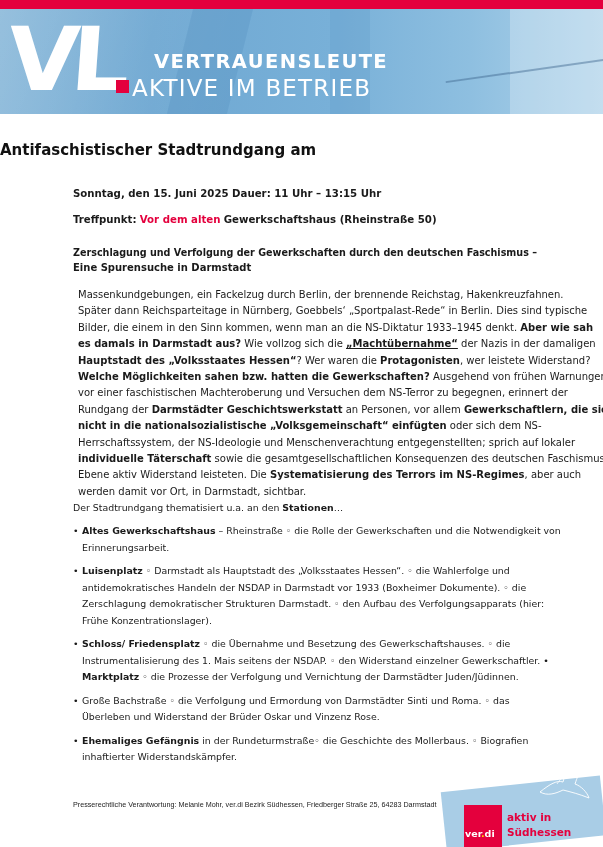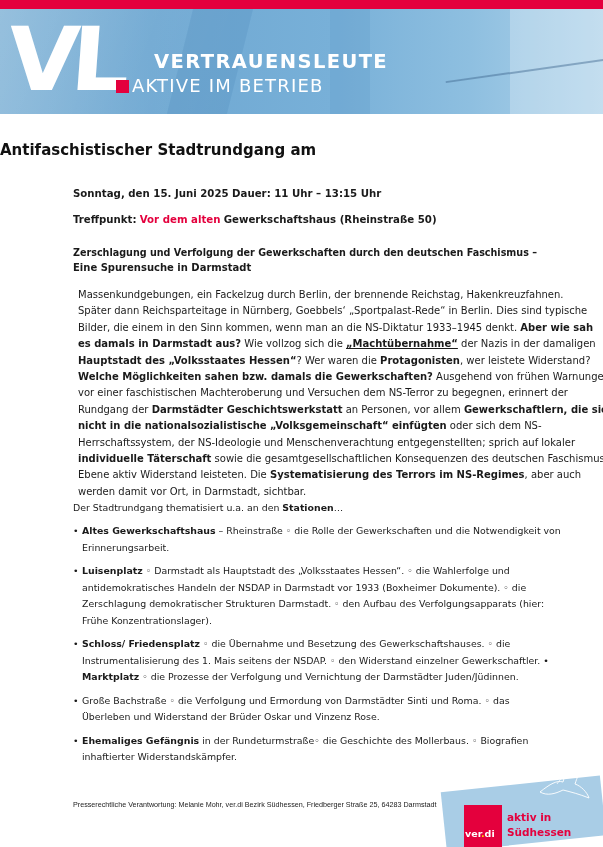--- a/index.html
+++ b/index.html
@@ -15,21 +15,21 @@
   .banner-deco3 { position: absolute; left: 510px; top: 9px; width: 93px; height: 105px; background: rgba(255,255,255,0.25); }
   .banner-deco4 { position: absolute; left: 445px; top: 70px; width: 160px; height: 2px; background: rgba(60,100,140,0.45); transform: rotate(-8deg); }
   .banner-deco5 { position: absolute; left: 180px; top: 9px; width: 60px; height: 105px; background: rgba(60,120,180,0.18); transform: skewX(-14deg); }
 
   .vl-logo { position: absolute; left: 8px; top: 20px; color: #ffffff; font-family: "DejaVu Sans", sans-serif;
     font-weight: bold; font-size: 88px; letter-spacing: -8px; line-height: 80px; transform: scaleX(1.05) skewX(-4deg); transform-origin: left; }
   .brand-line1 { position: absolute; left: 118px; top: 50px; color: #ffffff; font-family: "DejaVu Sans", sans-serif;
     font-weight: bold; font-size: 19.5px; letter-spacing: 1.4px; margin-left: 36px; }
   .brand-square { position: absolute; left: 116px; top: 80px; width: 13px; height: 13px; background: #e4003d; }
   .brand-line2 { position: absolute; left: 132px; top: 75px; color: #ffffff; font-family: "DejaVu Sans", sans-serif;
-    font-size: 18px; letter-spacing: 1.2px; }
+    font-size: 23px; letter-spacing: 1.2px; }
 
   .doc-title { position: absolute; left: 0; top: 141px; width: 603px; text-align: left;
     font-family: "DejaVu Sans", sans-serif; font-weight: bold; font-size: 15px; color: #111; }
 
   .line { position: absolute; left: 73px; font-size: 10.2px; line-height: 16px; white-space: nowrap; }
   .b { font-weight: bold; }
   .red { color: #e4003d; }
 
   .body-para { position: absolute; left: 78px; top: 287px; width: 460px; font-size: 10px; line-height: 16.4px; }
   .body-para p { white-space: nowrap; }
@@ -75,21 +75,21 @@
 
 <div class="line b" style="top:245px; font-size:9.6px;">Zerschlagung und Verfolgung der Gewerkschaften durch den deutschen Faschismus –</div>
 <div class="line b" style="top:260px; font-size:10px;">Eine Spurensuche in Darmstadt</div>
 
 <div class="body-para" id="body-para">
     <p><span>Massenkundgebungen, ein Fackelzug durch Berlin, der brennende Reichstag, Hakenkreuzfahnen.</span></p>
     <p><span>Später dann Reichsparteitage in Nürnberg, Goebbels‘ „Sportpalast-Rede“ in Berlin. Dies sind typische</span></p>
     <p><span>Bilder, die einem in den Sinn kommen, wenn man an die NS-Diktatur 1933–1945 denkt.  </span><span style="font-weight: bold;">Aber wie sah</span></p>
     <p><span style="font-weight: bold;">es damals in Darmstadt aus?</span><span> Wie vollzog sich die </span><span style="font-weight: bold; text-decoration: underline;">„Machtübernahme“</span><span> der Nazis in der damaligen</span></p>
     <p><span style="font-weight: bold;">Hauptstadt des „Volksstaates Hessen“</span><span>? Wer waren die </span><span style="font-weight: bold;">Protagonisten</span><span>, wer leistete Widerstand?</span></p>
-    <p><span style="font-weight: bold;">Welche Möglichkeiten sahen bzw. damals die Gewerkschaften?</span><span>  Ausgehend von frühen Warnungen</span></p>
+    <p><span style="font-weight: bold;">Welche Möglichkeiten sahen bzw. hatten die Gewerkschaften?</span><span>  Ausgehend von frühen Warnungen</span></p>
     <p><span>vor einer faschistischen Machteroberung und Versuchen dem NS-Terror zu begegnen, erinnert der</span></p>
     <p><span>Rundgang der </span><span style="font-weight: bold;">Darmstädter Geschichtswerkstatt</span><span> an Personen, vor allem </span><span style="font-weight: bold;">Gewerkschaftlern, die sich</span></p>
     <p><span style="font-weight: bold; text-align: center;">nicht in die nationalsozialistische „Volksgemeinschaft“ einfügten</span><span> oder sich dem NS-</span></p>
     <p><span>Herrschaftssystem, der NS-Ideologie und Menschenverachtung entgegenstellten; sprich auf lokaler</span></p>
     <p><span style="font-weight: bold;">individuelle Täterschaft</span><span> sowie die gesamtgesellschaftlichen Konsequenzen des deutschen Faschismus</span></p>
     <p><span>Ebene aktiv Widerstand leisteten. Die </span><span style="font-weight: bold;">Systematisierung des Terrors im NS-Regimes</span><span>, aber auch</span></p>
     <p><span>werden damit vor Ort, in Darmstadt, sichtbar.</span></p>
   </div>
 
 <div class="line" style="top:500px; font-size:9.4px;">

